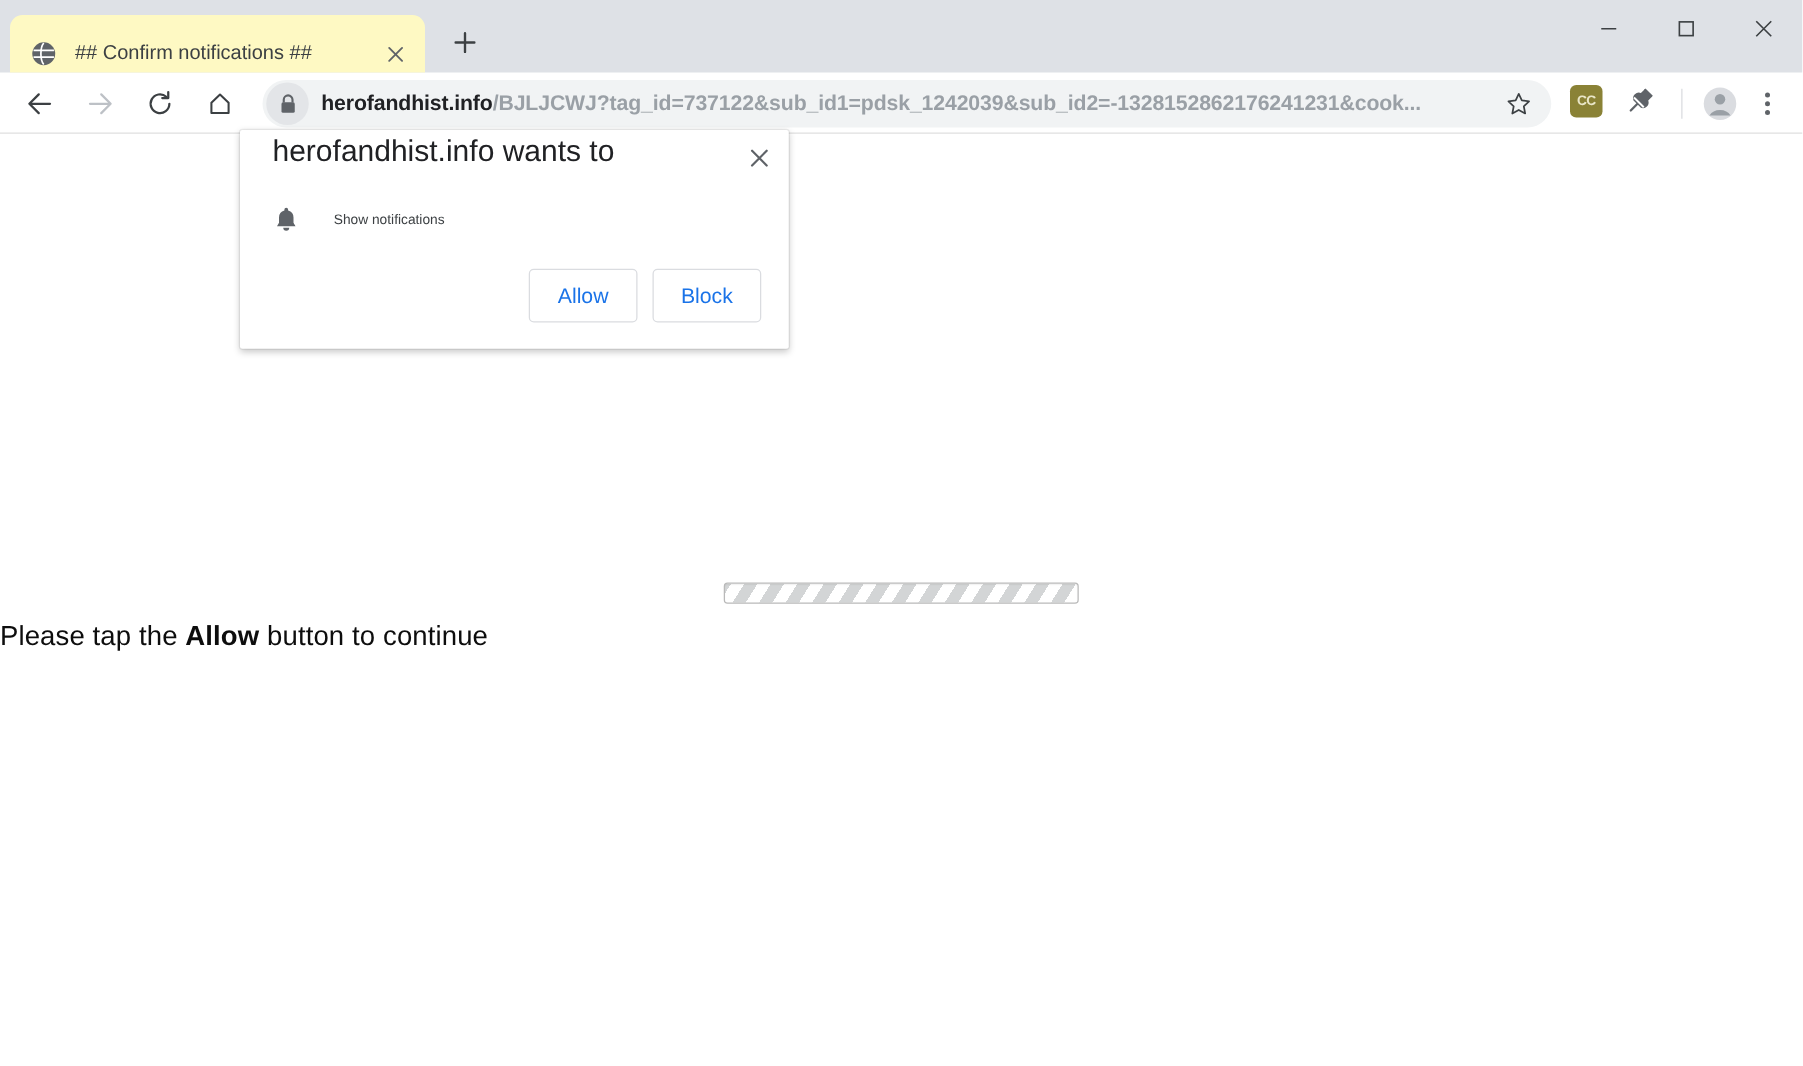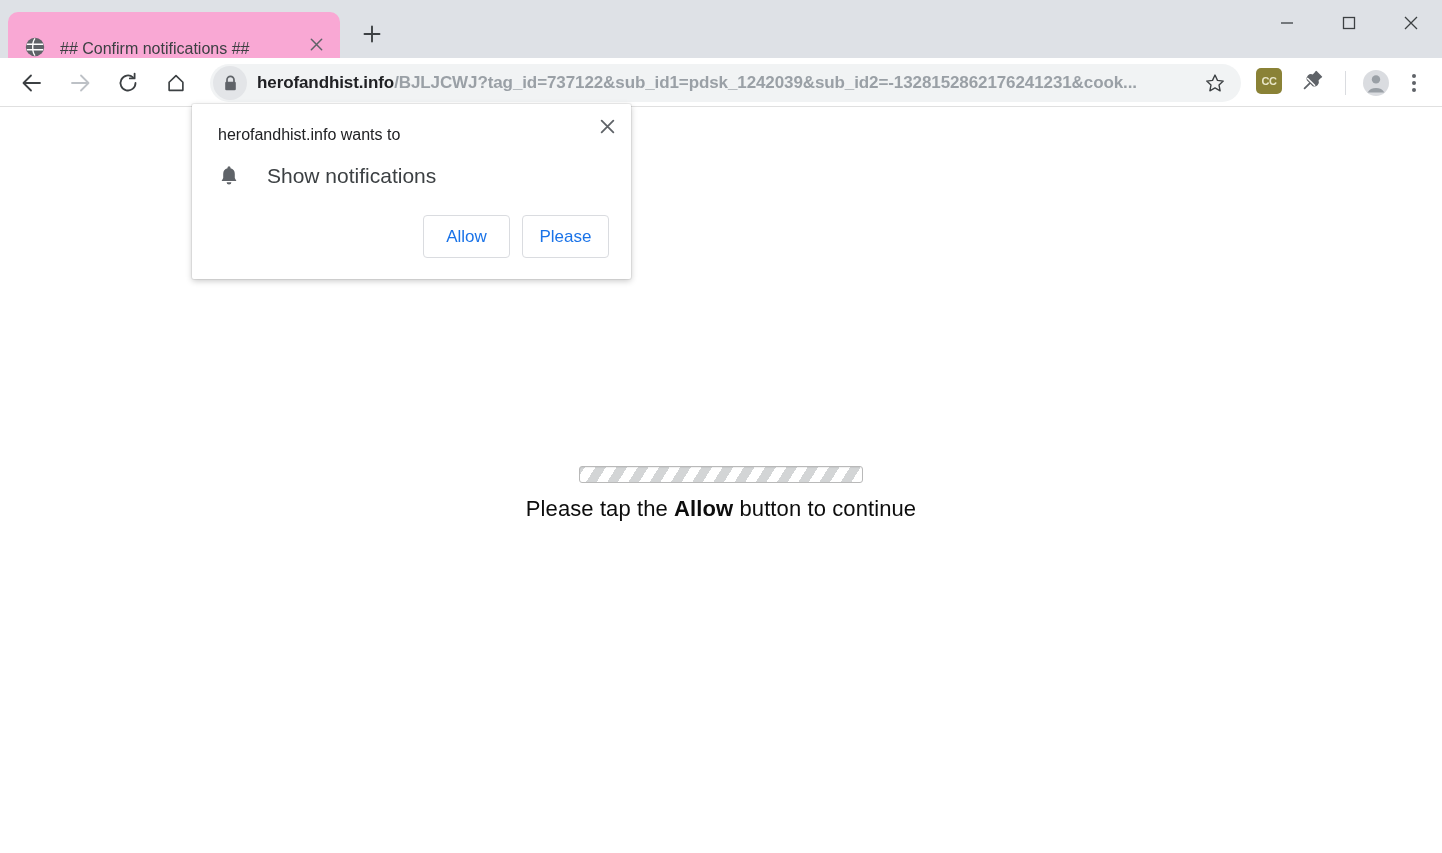--- a/index.html
+++ b/index.html
@@ -17,23 +17,23 @@
 
   .titlebar {
     height: 58px; background: #dee1e6;
     position: relative; display: flex; align-items: flex-end;
   }
 
   .tabstrip { display: flex; align-items: flex-end; height: 58px; padding-left: 8px; }
 
   .tab {
     width: 332px; height: 46px;
-    background: #f9a8d4;
+    background: #fef9c3;
     border-radius: 10px 10px 0 0;
-    display: flex; align-items: flex-end;
+    display: flex; align-items: center;
     padding: 16px 10px 0 16px;
     position: relative;
   }
   .tab-favicon { width: 22px; height: 22px; flex: 0 0 22px; margin-right: 14px; display: block; }
   .tab-title {
     flex: 1 1 auto;
     font-size: 16px; color: #3c4043;
     white-space: nowrap; overflow: hidden; text-overflow: ellipsis;
   }
   .tab-close {
@@ -141,21 +141,21 @@
     left: 0; top: 106px;
     width: 1442px; height: 747px;
     background: #ffffff;
     border-top: 1px solid #e0e0e0;
   }
 
   .page-center {
     position: absolute;
     left: 0; right: 0;
     top: 359px;
-    text-align: center;
+    text-align: left;
   }
   .progress-outer {
     width: 284px; height: 17px;
     margin: 0 auto;
     border: 1px solid #b9b9b9;
     border-radius: 3px;
     background:
       repeating-linear-gradient(
         -58deg,
         #ffffff 0px, #ffffff 9px,
@@ -185,34 +185,34 @@
   }
   .perm-close {
     position: absolute;
     right: 8px; top: 6px;
     width: 32px; height: 32px;
     display: flex; align-items: center; justify-content: center;
     border-radius: 50%; cursor: pointer;
   }
   .perm-title {
     position: absolute;
-    left: 26px; top: 22px;
-    font-size: 16px; color: #202124;
+    left: 26px; top: 4px;
+    font-size: 24px; color: #202124;
     font-family: "Liberation Sans", sans-serif;
     text-align: center;
   }
   .perm-row {
     position: absolute;
     left: 26px; top: 60px;
     display: flex; align-items: center;
   }
   .perm-bell { width: 22px; height: 24px; flex: 0 0 22px; display: block; }
   .perm-label {
     margin-left: 27px;
-    font-size: 21px; color: #3c4043;
+    font-size: 11px; color: #3c4043;
   }
   .perm-actions {
     position: absolute;
     right: 22px; bottom: 21px;
     display: flex; gap: 12px;
   }
   .perm-btn {
     min-width: 87px; height: 43px;
     background: #ffffff;
     border: 1px solid #dadce0;
@@ -370,17 +370,17 @@
     <div class="perm-row">
       <svg class="perm-bell" viewBox="0 0 22 24">
         <path d="M11 2.2 a1.5 1.5 0 0 1 1.5 1.5 v0.6 a5.8 5.8 0 0 1 4.3 5.6 v4.2 l1.6 2.9 H3.6 l1.6 -2.9 v-4.2 a5.8 5.8 0 0 1 4.3 -5.6 v-0.6 A1.5 1.5 0 0 1 11 2.2 Z" fill="#5f6368"></path>
         <path d="M8.6 18.2 a2.4 2.4 0 0 0 4.8 0 Z" fill="#5f6368"></path>
       </svg>
       <span class="perm-label">Show notifications</span>
     </div>
 
     <div class="perm-actions">
       <div class="perm-btn">Allow</div>
-      <div class="perm-btn">Please</div>
+      <div class="perm-btn">Block</div>
     </div>
   </div>
 
 </div>
 
 </body></html>

